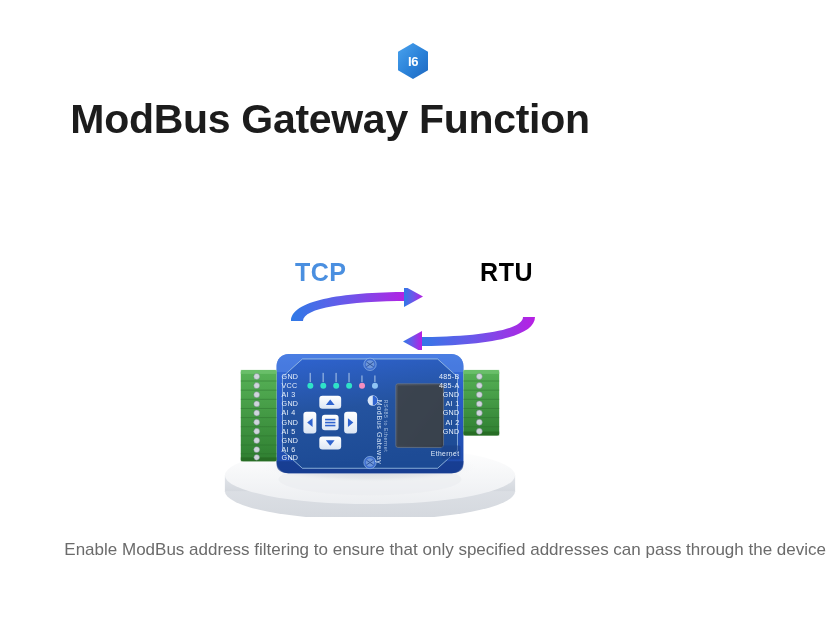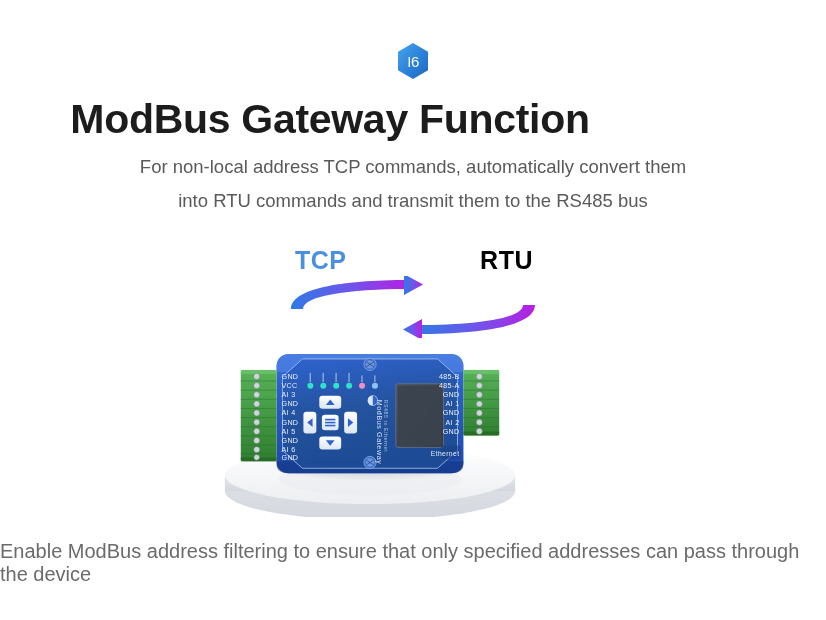--- a/index.html
+++ b/index.html
@@ -36,22 +36,22 @@
     height: 38px;
     display: flex;
     align-items: center;
     justify-content: center;
   }
   .logo-hex svg { position: absolute; top: 0; left: 0; }
   .logo-text {
     position: relative;
     z-index: 2;
     color: #ffffff;
-    font-size: 15px;
-    font-weight: normal;
+    font-size: 13px;
+    font-weight: bold;
     letter-spacing: -0.5px;
     line-height: 1;
     font-family: "Liberation Sans", sans-serif;
   }
 
   
   .title {
     position: absolute;
     top: 96px;
     left: 0;
@@ -84,21 +84,21 @@
     position: absolute;
     top: 246px;
     left: 0;
     width: 826px;
     height: 100px;
   }
   .cycle-inner {
     position: relative;
     width: 260px;
     height: 100px;
-    margin: 0 auto;
+    margin: 12px auto;
   }
   .lbl-tcp, .lbl-rtu {
     position: absolute;
     top: 0;
     font-size: 25px;
     font-weight: bold;
     letter-spacing: 0.5px;
     font-family: "Liberation Sans", sans-serif;
   }
   .lbl-tcp { left: 12px; color: #4a8fe0; }
@@ -138,22 +138,22 @@
     fill: #cfe0f5;
     letter-spacing: 0.3px;
   }
 
   
   .footnote {
     position: absolute;
     top: 540px;
     left: 0;
     width: 826px;
-    text-align: left;
-    font-size: 20px;
+    text-align: right;
+    font-size: 17px;
     color: #6b6b6b;
     font-family: "Liberation Sans", sans-serif;
   }
 </style>
 </head>
 <body>
 
 <div class="page">
 
   <div class="logo-wrap">
@@ -167,24 +167,20 @@
           </linearGradient>
         </defs>
         <path d="M17 1 L32 9.7 L32 28.3 L17 37 L2 28.3 L2 9.7 Z" fill="url(#hexg)"></path>
       </svg>
       <span class="logo-text">I6</span>
     </div>
   </div>
 
   <div class="title">ModBus Gateway Function</div>
 
-  <div class="subtitle">
-    <div>For non-local address TCP commands, automatically convert them</div>
-    <div>into RTU commands and transmit them to the RS485 bus</div>
-  </div>
 
   <div class="cycle">
     <div class="cycle-inner">
       <span class="lbl-tcp">TCP</span>
       <span class="lbl-rtu">RTU</span>
 
       <svg class="cycle-svg" width="272" height="62" viewBox="0 0 272 62">
         <defs>
           <linearGradient id="gradTop" x1="0" y1="0" x2="1" y2="0">
             <stop offset="0%" stop-color="#2f7ae6"></stop>

